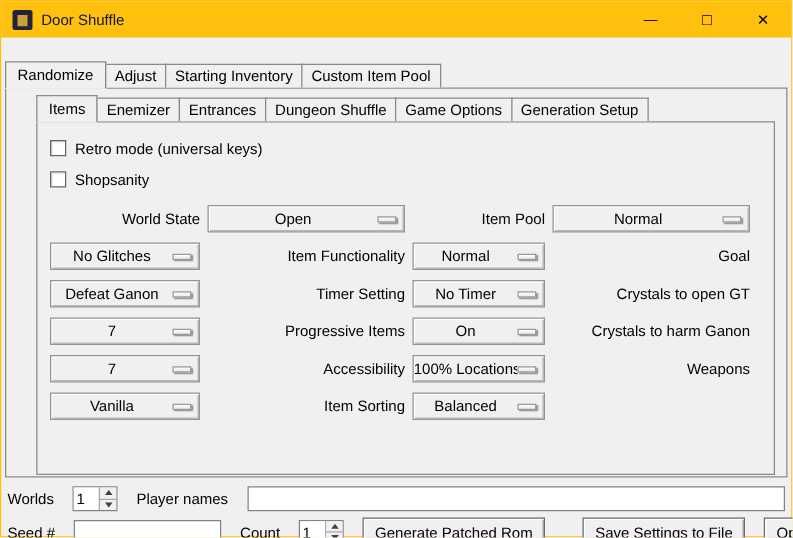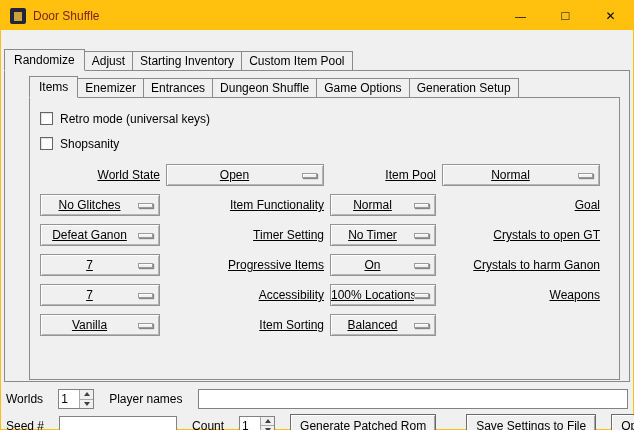--- a/index.html
+++ b/index.html
@@ -23,21 +23,21 @@
     display: flex; align-items: center;
   }
   .app-icon {
     width: 16px; height: 16px; margin: 0 7px 0 9px;
     background: #23233a; border-radius: 2px; position: relative;
   }
   .app-icon::after {
     content: ""; position: absolute; left: 4px; top: 4px;
     width: 8px; height: 9px; background: #c9a23a;
   }
-  .title-text { font-size: 12px; color: #7f1d1d; }
+  .title-text { font-size: 12px; color: #0f172a; }
   .win-controls { margin-left: auto; display: flex; height: 100%; }
   .win-btn {
     width: 45px; height: 100%;
     display: flex; align-items: center; justify-content: center;
     cursor: default; color: #000;
   }
   .glyph-min { font-size: 11px; line-height: 1; transform: translateY(1px); }
   .glyph-max { font-size: 13px; line-height: 1; }
   .glyph-close { font-size: 12px; line-height: 1; }
   
@@ -74,21 +74,20 @@
     border: 1px solid #646464; margin-right: 7px;
     box-shadow: inset 1px 1px 1px rgba(0,0,0,.12);
   }
   
   .grid {
     margin-top: 10px;
     display: grid;
     grid-template-columns: 120px 158px 106px 158px;
     column-gap: 6px; row-gap: 8px;
     align-items: center;
-    text-decoration: underline;
   }
   .field-label { text-align: right; white-space: nowrap; }
   .dropdown {
     height: 22px; background: #f0f0f0;
     border: 1px solid #949494;
     box-shadow: inset 1px 1px 0 #ffffff, inset -1px -1px 0 #b5b5b5;
     display: flex; align-items: center;
     cursor: default; position: relative;
   }
   .dd-value { flex: 1; text-align: center; white-space: nowrap; overflow: hidden; }

